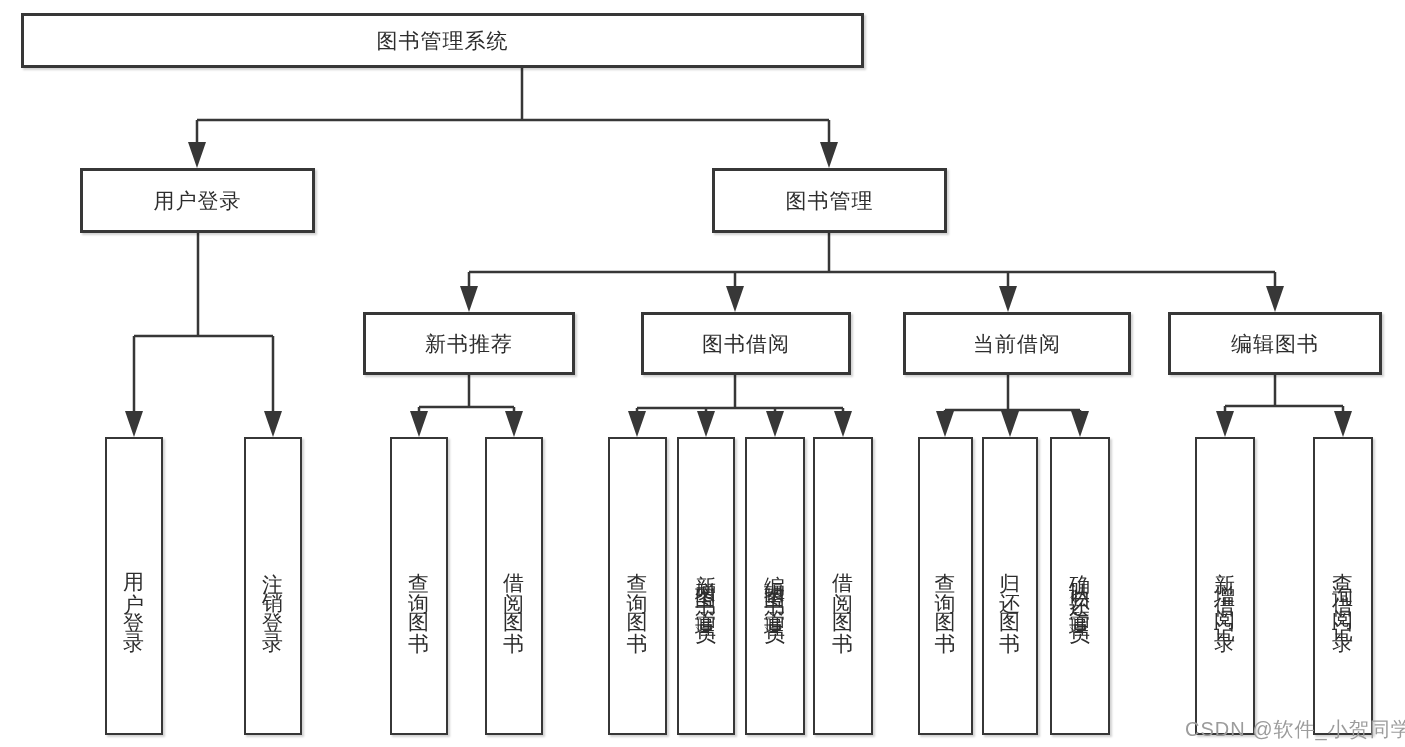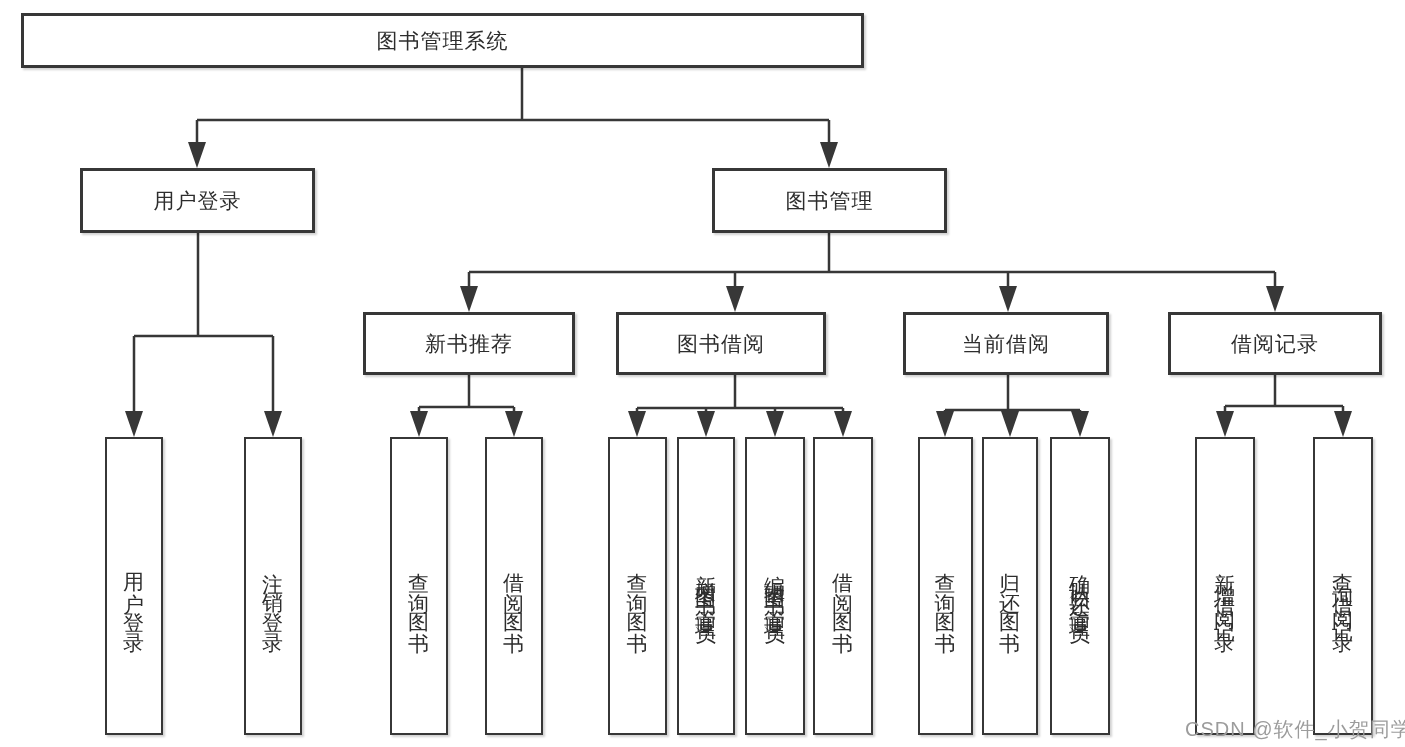--- a/index.html
+++ b/index.html
@@ -30,22 +30,22 @@
     align-items: center;
     justify-content: center;
     box-shadow: 2px 2px 2px rgba(0,0,0,0.18);
   }
   .node.hbox { font-size: 21px; letter-spacing: 1px; }
   .node.root { left: 21px; top: 13px; width: 843px; height: 55px; }
   .node.l2-user  { left: 80px;  top: 168px; width: 235px; height: 65px; }
   .node.l2-book  { left: 712px; top: 168px; width: 235px; height: 65px; }
   .node.l3 { top: 312px; height: 63px; }
   .node.l3-newbook { left: 363px;  width: 212px; }
-  .node.l3-borrow  { left: 616px;  width: 210px; }
-  .node.l3-current { left: 903px;  width: 206px; }
+  .node.l3-borrow  { left: 641px;  width: 210px; }
+  .node.l3-current { left: 903px;  width: 228px; }
   .node.l3-records { left: 1168px; width: 214px; }
 
   .node.vbox { top: 437px; height: 298px; border-width: 2.5px; }
   .vtext {
     writing-mode: vertical-rl;
     text-orientation: mixed;
     font-size: 21px;
     line-height: 1;
     white-space: nowrap;
   }
@@ -146,21 +146,21 @@
   <div class="node hbox l3 l3-newbook">
     <span>新书推荐</span>
   </div>
   <div class="node hbox l3 l3-borrow">
     <span>图书借阅</span>
   </div>
   <div class="node hbox l3 l3-current">
     <span>当前借阅</span>
   </div>
   <div class="node hbox l3 l3-records">
-    <span>借阅记录</span>
+    <span>编辑图书</span>
   </div>
 
   <div class="node vbox v1">
     <span class="vtext vt4">用户登录</span>
   </div>
   <div class="node vbox v2">
     <span class="vtext vt4">注销登录</span>
   </div>
   <div class="node vbox v3">
     <span class="vtext vt4">查询图书</span>

